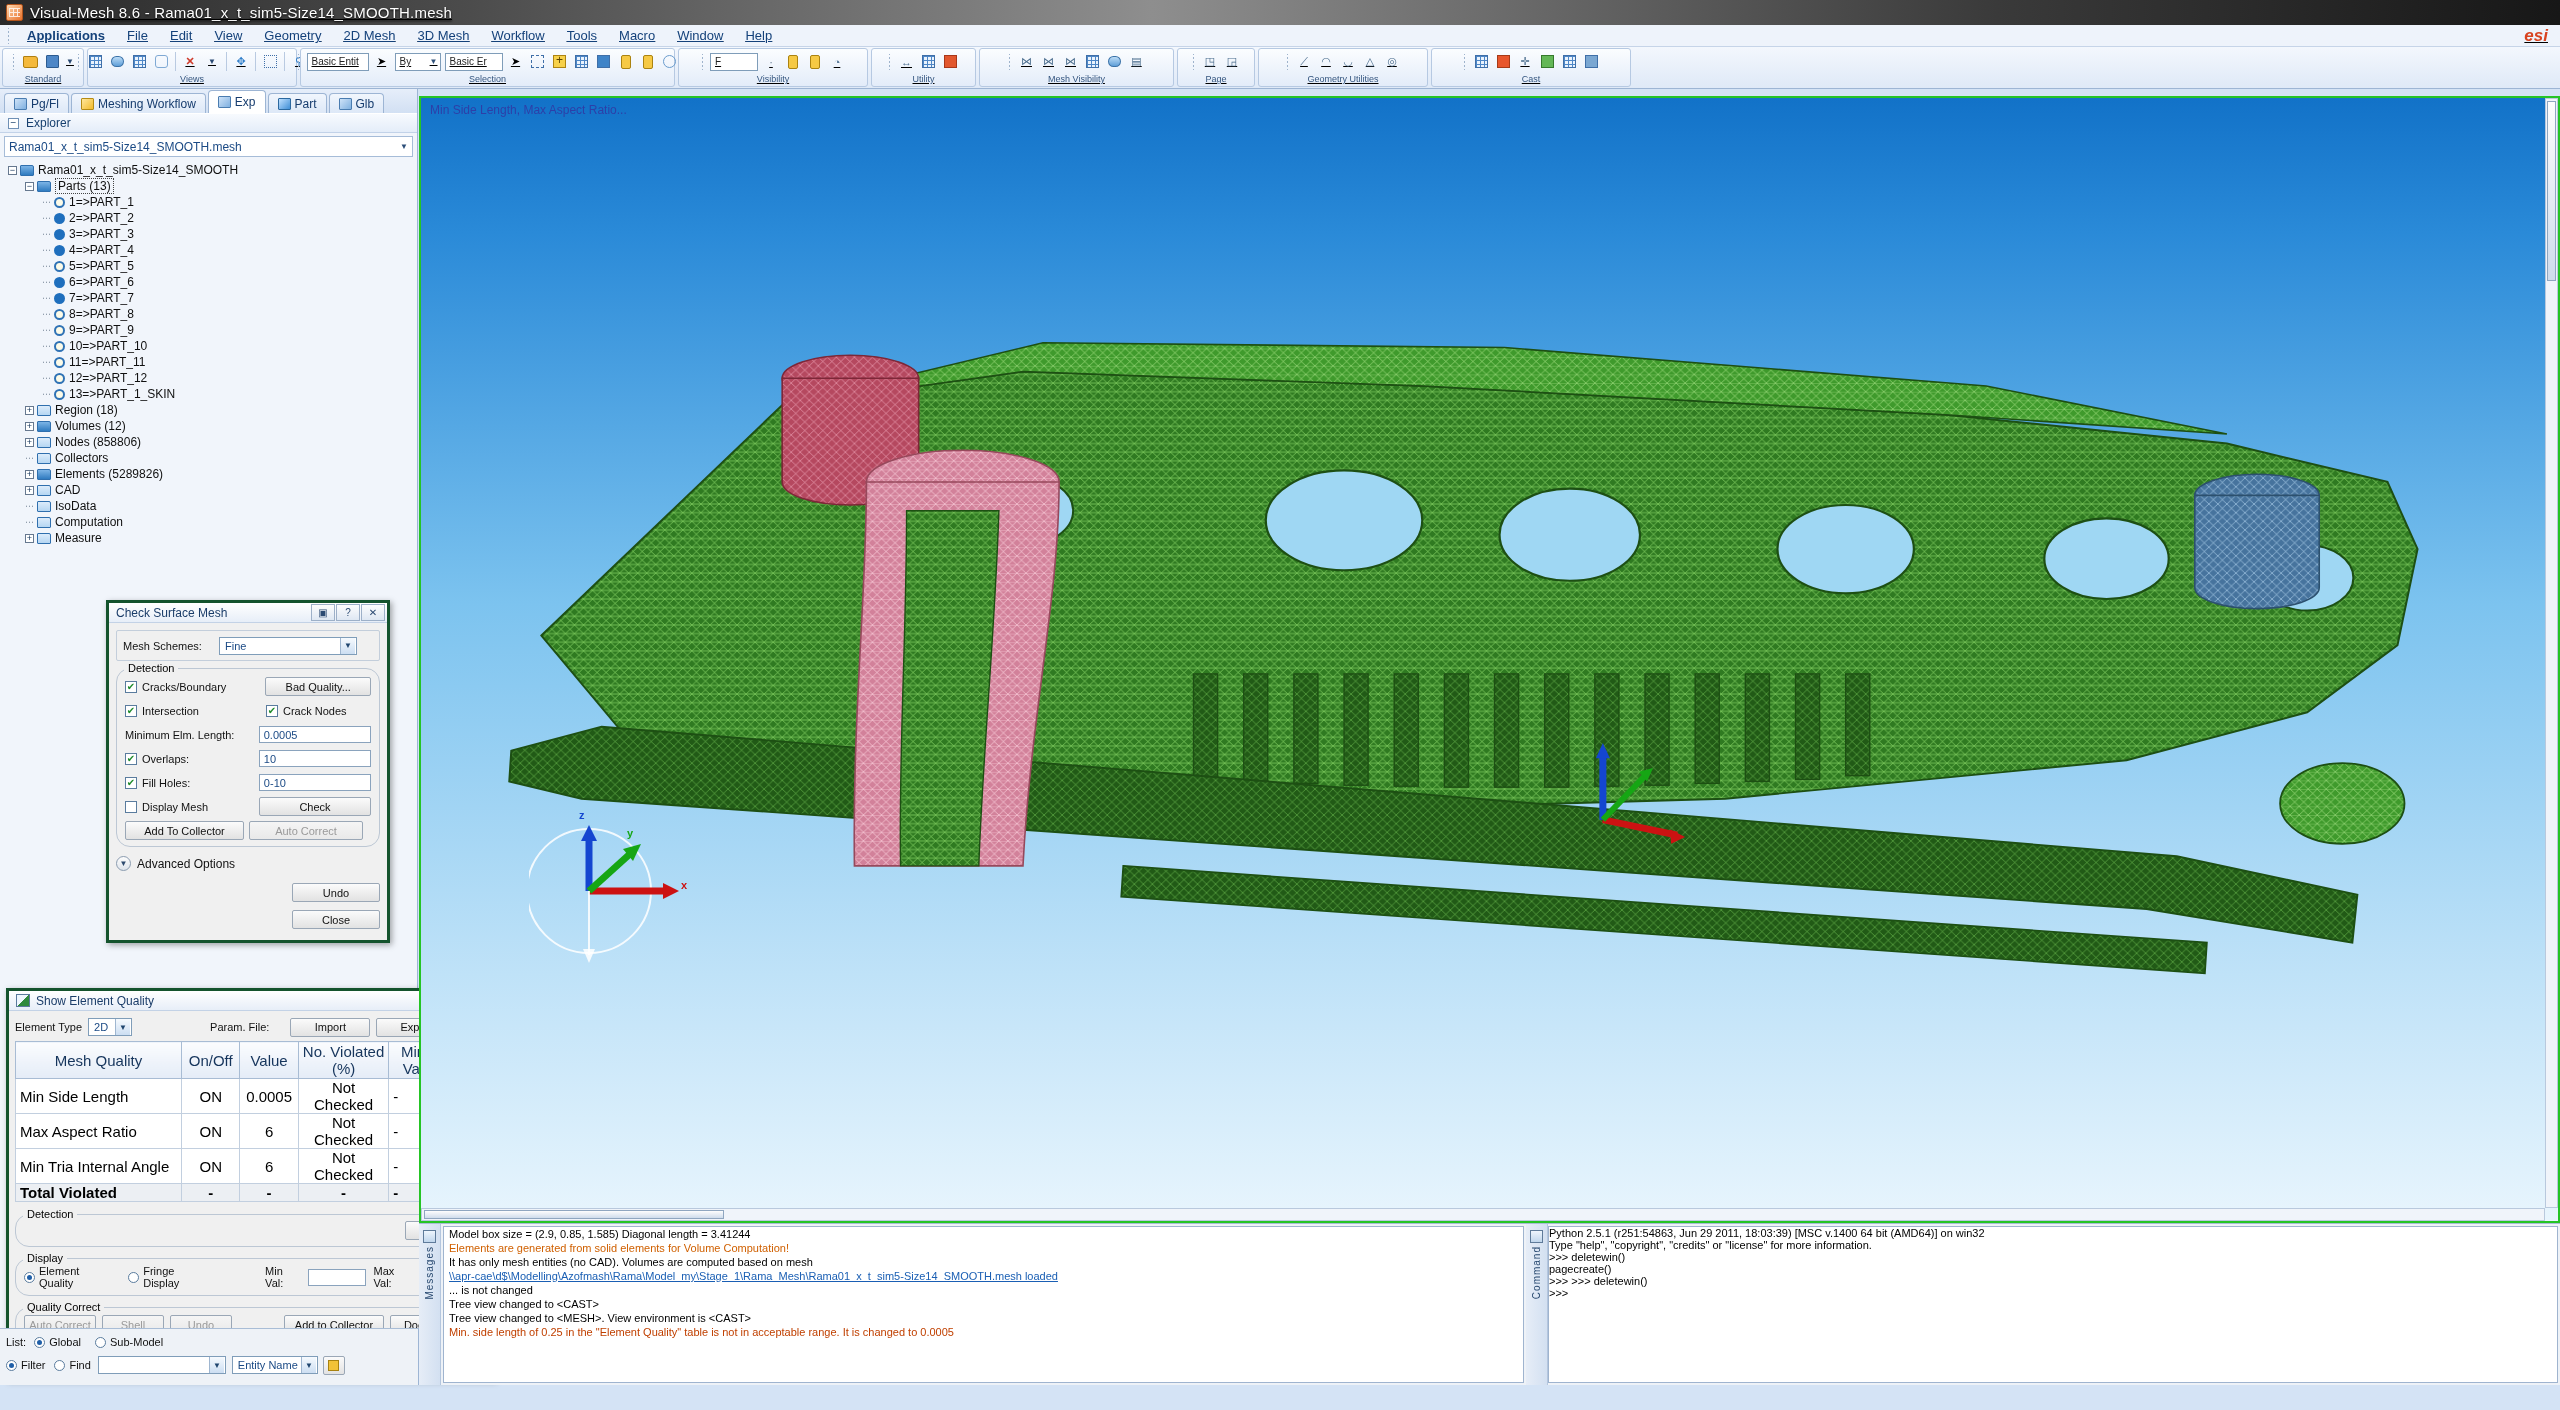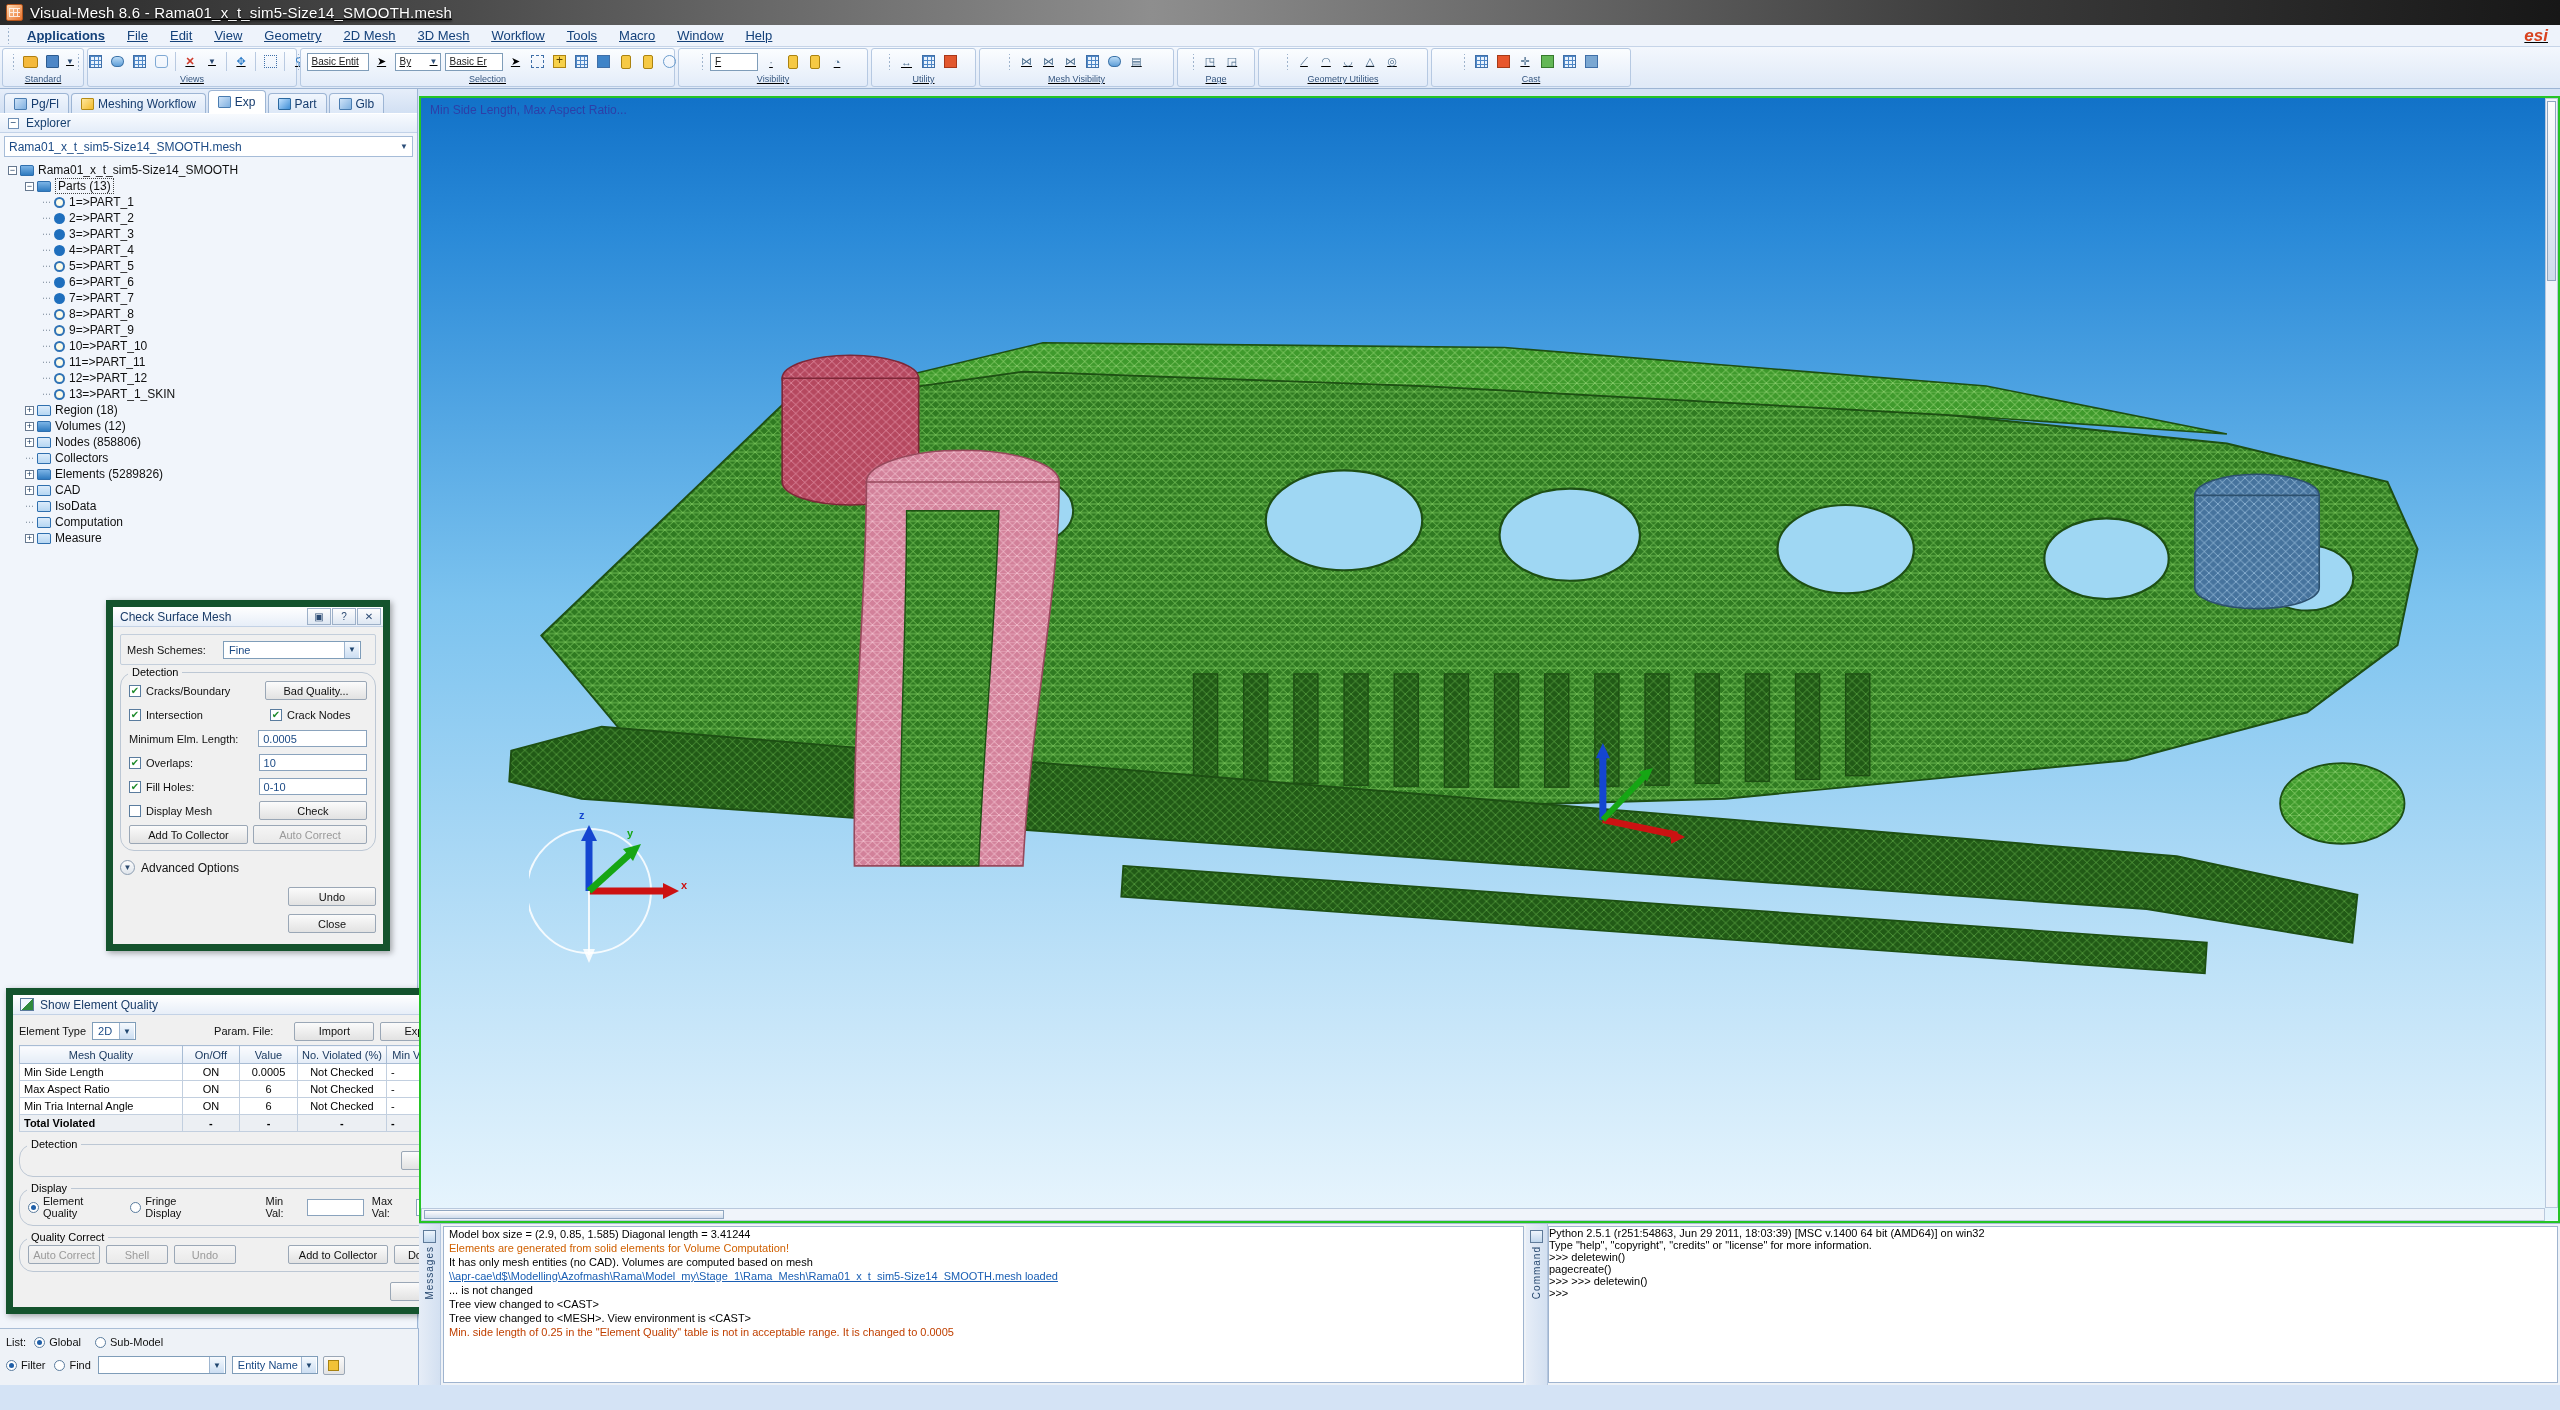--- a/index.html
+++ b/index.html
@@ -126,21 +126,21 @@
   .fld { width:14px;height:11px; flex:none; margin:0 4px 0 1px; position:relative;
          border:1px solid #2f6fae; border-radius:1px 2px 1px 1px;
          background:linear-gradient(#dcecfb,#b6d6f2);}
   .fld.filled { background:linear-gradient(#7cb4e6,#2f7bc0); }
   .node-o { width:11px;height:11px;border-radius:50%;border:2px solid #2f72b5;
             background:#fdfbe8; margin:0 4px 0 1px; flex:none;}
   .node-o.solid { background:#1f6fbd; border-color:#1f6fbd; }
   .selbox { border:1px dotted #444; padding:0 2px; }
 
   
-  .dlg { position:absolute; background:#f0f0f0; border:7px solid #14532d;
+  .dlg { position:absolute; background:#f0f0f0; border:3px solid #14532d;
          box-shadow:2px 2px 6px rgba(0,0,0,.35); }
   .dlg-title { height:20px; display:flex;align-items:center; padding:0 2px 0 7px;
     background:linear-gradient(to bottom,#ffffff,#e7eef8);
     border-bottom:1px solid #c3d2e6; font-size:12px; color:#1b3d69; }
   .dlg-btns { margin-left:auto; display:flex; gap:1px; }
   .dlg-b { width:24px;height:17px;border:1px solid #9db0c8;background:linear-gradient(#fdfdfd,#dee7f3);
     display:flex;align-items:center;justify-content:center;font-size:10px;color:#2b4a72;}
   .dlg-body { padding:7px; }
 
   .fieldrow { display:flex; align-items:center; height:19px; margin-bottom:5px; }
@@ -187,21 +187,21 @@
   .msgarea .line{ padding:0 5px; font-size:11px; line-height:14px; white-space:nowrap;}
   .pyarea { width:1010px; background:#fff; border:1px solid #9fb4cf; margin:2px 2px 2px 0; position:relative; overflow:hidden;}
 
   .statusbar { position:absolute; left:0; bottom:0; width:100%; height:25px;
     background:linear-gradient(to bottom,#f3f7fd,#dfe8f5); border-top:1px solid #a9bdd6;
     display:flex; align-items:center; }
   .scrollbar-v { position:absolute; width:13px; background:#f0f4fa; border:1px solid #b9c9dd; }
   .scrollbar-h { position:absolute; height:13px; background:#f0f4fa; border:1px solid #b9c9dd; }
   .sb-thumb { background:linear-gradient(#fdfdfd,#cfdcec); border:1px solid #8fa6c0; }
 
-  table.q { border-collapse:collapse; width:100%; font-size:11px; }
+  table.q { border-collapse:collapse; width:100%; font-size:15px; }
   table.q th { background:linear-gradient(#fbfcfe,#e4ecf7); border:1px solid #a8bcd4;
     font-weight:normal; height:18px; color:#16355c; }
   table.q td { border:1px solid #c2cfdf; height:17px; padding:0 4px; background:#fff; }
   table.q td.c { text-align:center; }
   table.q tr.tot td { background:#eceff3; font-weight:bold; }
 </style>
 </head>
 <body>
 
 <div class="app">

